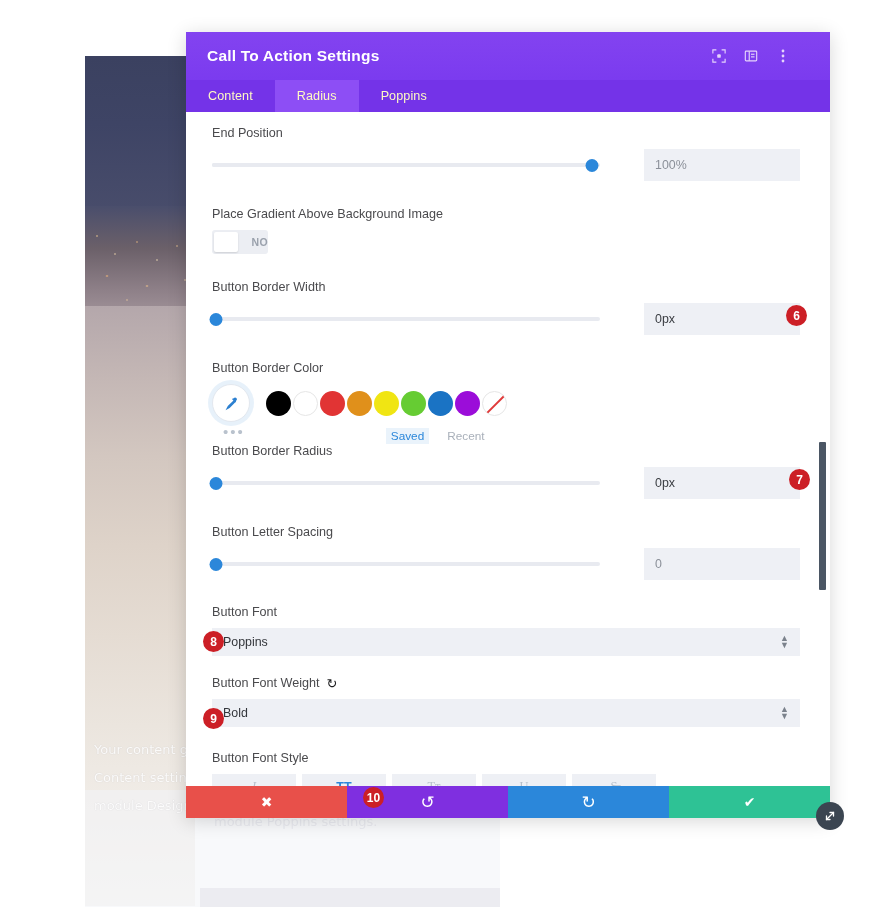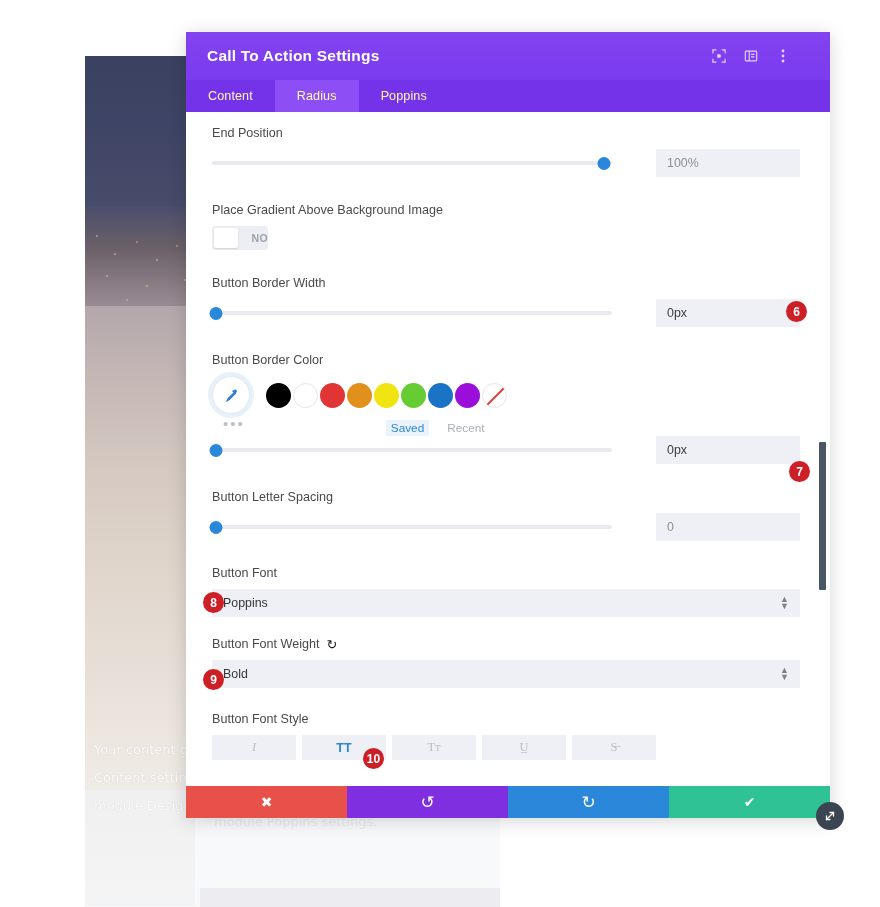--- a/index.html
+++ b/index.html
@@ -207,26 +207,26 @@
   .slider-knob {
     position: absolute;
     width: 13px; height: 13px;
     border-radius: 50%;
     background: #2b87da;
     transform: translateX(-50%);
     cursor: pointer;
   }
 
   .num-input {
-    width: 144px;
+    width: 156px;
     height: 28px;
     background: #eef0f5;
     border: none;
     display: flex; align-items: center;
-    padding: 4px 11px;
+    padding: 16px 11px;
     font-size: 12.4px;
     color: #8b9099;
     margin-left: 44px;
   }
 
   
   .toggle {
     width: 56px; height: 24px;
     border-radius: 3px;
     display: flex; align-items: center;
@@ -514,20 +514,21 @@
           <div style="display:flex; align-items:flex-start;">
             <div class="dots-row">•••</div>
             <div class="saved-recent">
               <div class="sr-saved">Saved</div>
               <div class="sr-recent">Recent</div>
             </div>
           </div>
         </div>
 
         <div class="field" style="margin-bottom:26px;">
+          <div class="field-label">Button Border Radius</div>
           <div class="row">
             <div class="slider-wrap">
               <div class="slider-track"></div>
               <div class="slider-knob" style="left:1%;"></div>
             </div>
             <div class="num-input" style="color:#3a3d42;">0px</div>
           </div>
           <div class="badge" style="right:20px; top:25px;">7</div>
         </div>
 

